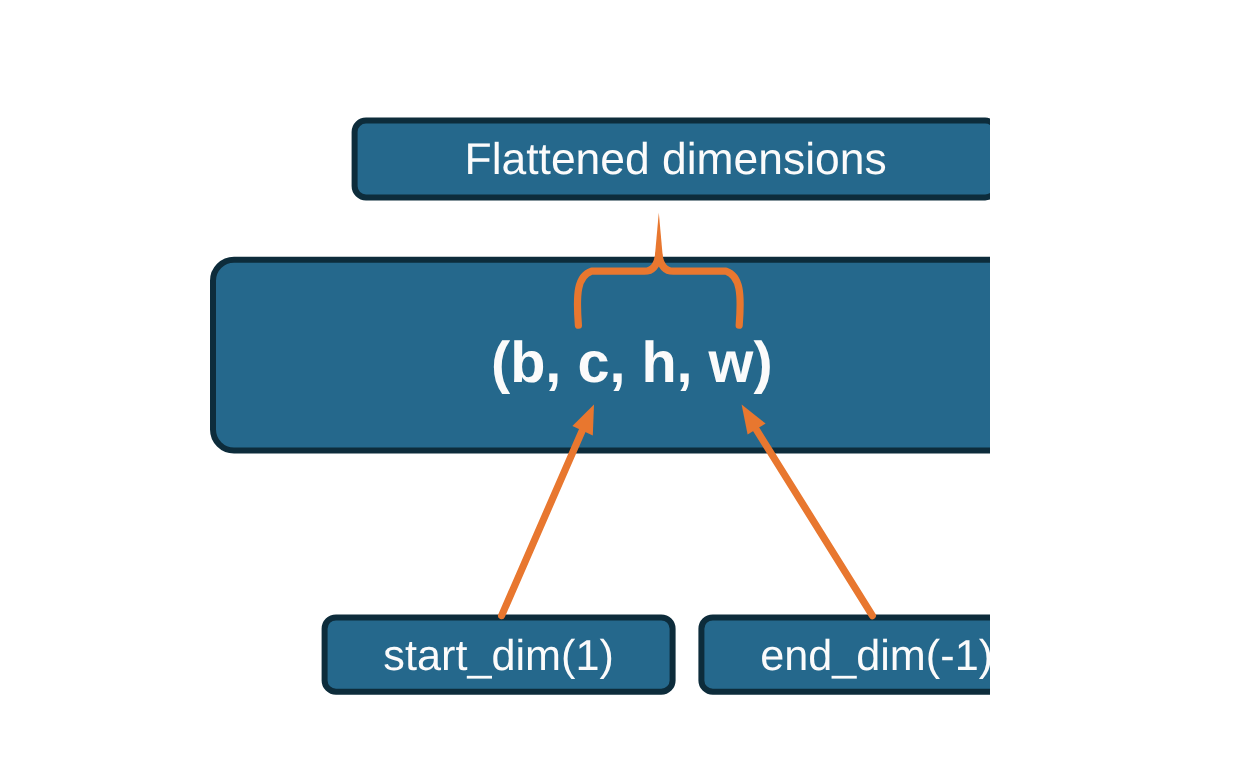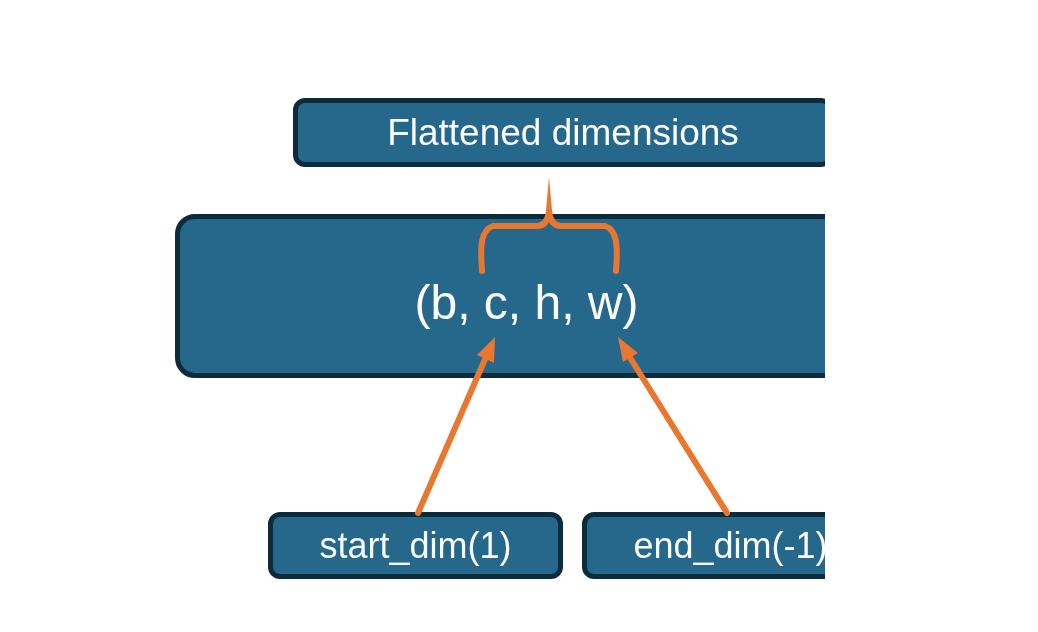--- a/index.html
+++ b/index.html
@@ -49,20 +49,21 @@
   }
   #node-flattened {
     left: 293px; top: 98px; width: 540px; height: 69px;
     font-size: 37px;
   }
   #node-tensor {
     left: 175px; top: 214px; width: 703px; height: 164px;
     border-radius: 20px;
     font-size: 48px;
     padding-top: 12px;
+    font-weight: bold;
   }
   #node-start-dim {
     left: 268px; top: 512px; width: 295px; height: 67px;
     font-size: 36px;
     text-align: center;
   }
   #node-end-dim {
     left: 582px; top: 512px; width: 297px; height: 67px;
     font-size: 36px;
   }

